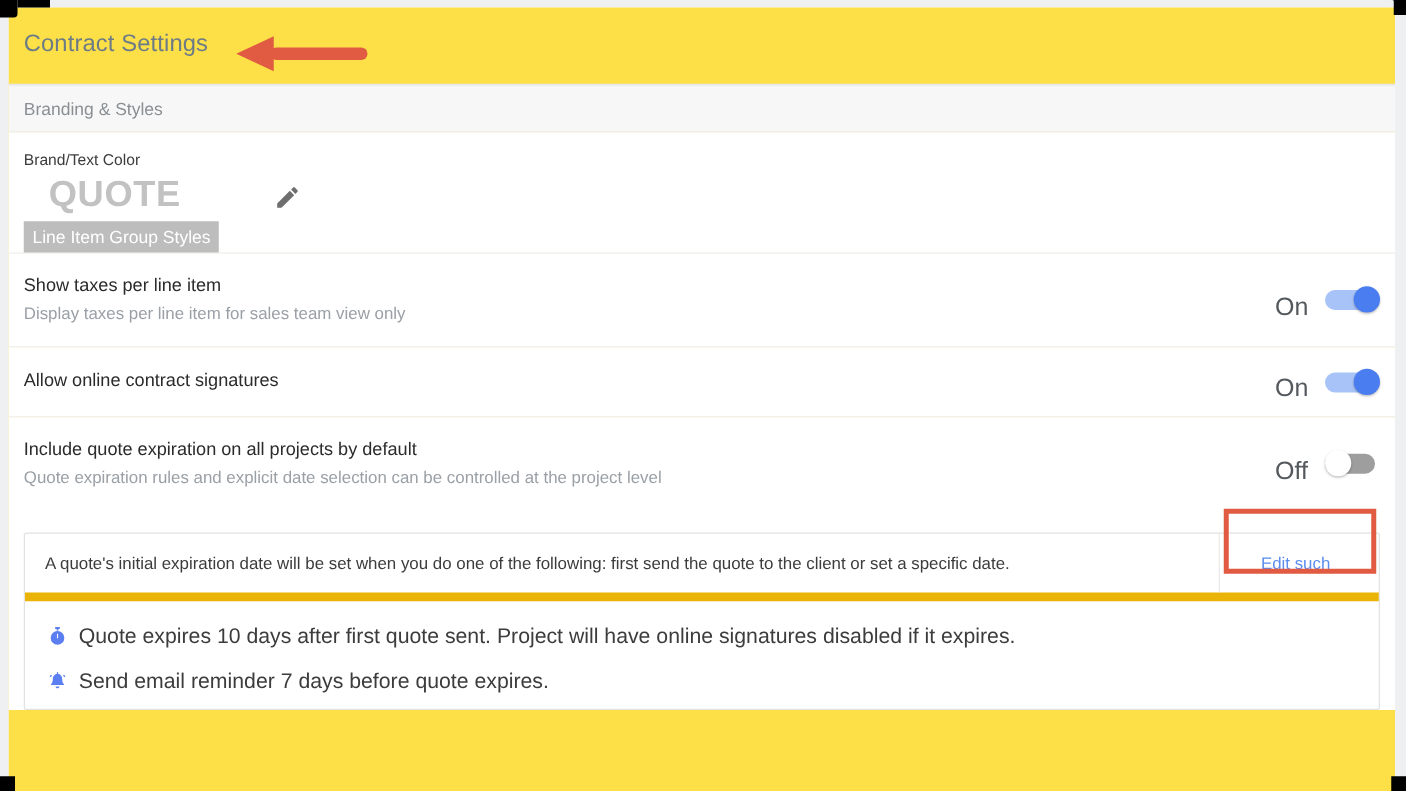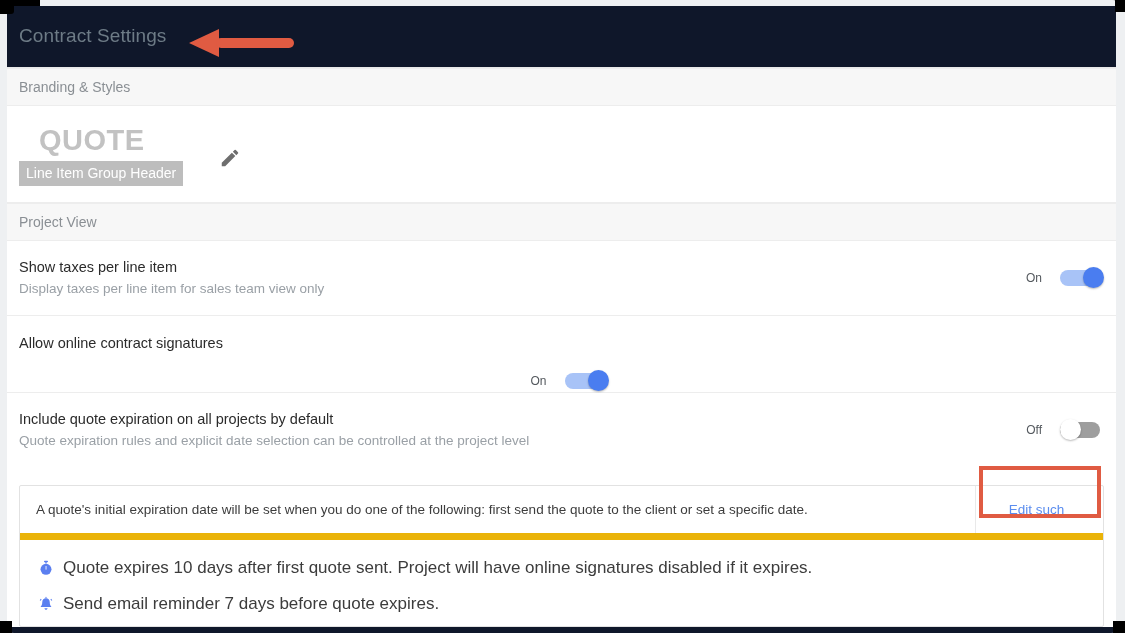--- a/index.html
+++ b/index.html
@@ -39,21 +39,21 @@
     width: 9px; bottom: 0;
     background: #eef0f2;
   }
 
   
   .panel {
     position: absolute;
     left: 7px; top: 6px;
     width: 1109px;
     bottom: 0;
-    background: #0f172a;
+    background: #fde047;
   }
 
   
   .page-header {
     position: relative;
     height: 62px;
     border-bottom: 1px solid #e8e8e8;
   }
   .page-title {
     position: absolute;
@@ -153,24 +153,25 @@
   
   .toggle-cell {
     flex: 0 0 auto;
     display: flex;
     align-items: center;
     align-self: center;
     gap: 18px;
     padding-left: 10px;
   }
   .toggle-state {
-    font-size: 12px;
+    font-size: 20px;
     color: #54595e;
     width: 22px;
     text-align: right;
+    margin-top: 12px;
   }
   .switch {
     position: relative;
     width: 44px; height: 22px;
     cursor: pointer;
   }
   .switch .track {
     position: absolute;
     left: 0; top: 3px;
     width: 40px; height: 16px;
@@ -270,50 +271,48 @@
         </g>
       </svg>
     </div>
 
     <div class="section-head">
       <span>Branding &amp; Styles</span>
     </div>
 
     <div class="row row-brand">
       <div class="brand-preview">
+        <div class="brand-label">Brand/Text Color</div>
         <div class="brand-quote">QUOTE</div>
-        <div class="brand-chip">Line Item Group Header</div>
+        <div class="brand-chip">Line Item Group Styles</div>
       </div>
       <div class="pencil-cell">
         <svg width="22" height="22" viewBox="0 0 24 24">
           <path fill="#6e6e6e" d="M3 17.25V21h3.75L17.81 9.94l-3.75-3.75L3 17.25zM20.71 7.04a1 1 0 0 0 0-1.41l-2.34-2.34a1 1 0 0 0-1.41 0l-1.83 1.83 3.75 3.75 1.83-1.83z"></path>
         </svg>
       </div>
     </div>
 
-    <div class="section-head">
-      <span>Project View</span>
-    </div>
 
     <div class="row">
       <div class="row-main">
         <div class="row-title">Show taxes per line item</div>
         <div class="row-sub">Display taxes per line item for sales team view only</div>
       </div>
       <div class="toggle-cell">
         <span class="toggle-state">On</span>
         <span class="switch on">
           <span class="track"></span>
           <span class="knob"></span>
         </span>
       </div>
     </div>
 
 
-    <div class="row" style="min-height:56px;flex-direction:column;">
+    <div class="row" style="min-height:56px;">
       <div class="row-main" style="padding-top:17px;padding-bottom:17px;">
         <div class="row-title">Allow online contract signatures</div>
       </div>
       <div class="toggle-cell">
         <span class="toggle-state">On</span>
         <span class="switch on">
           <span class="track"></span>
           <span class="knob"></span>
         </span>
       </div>

